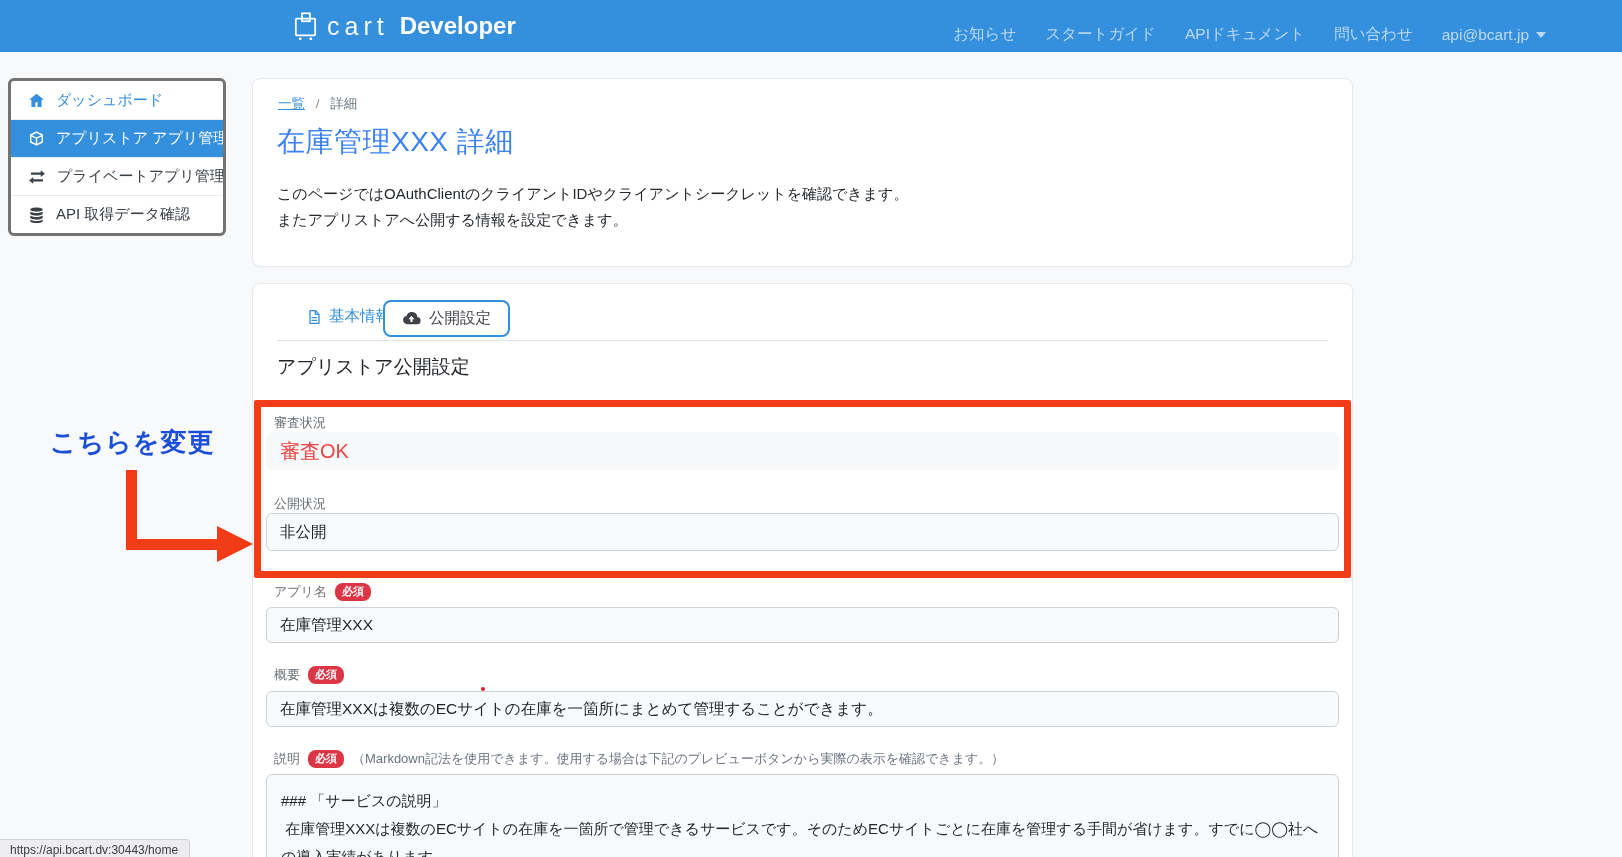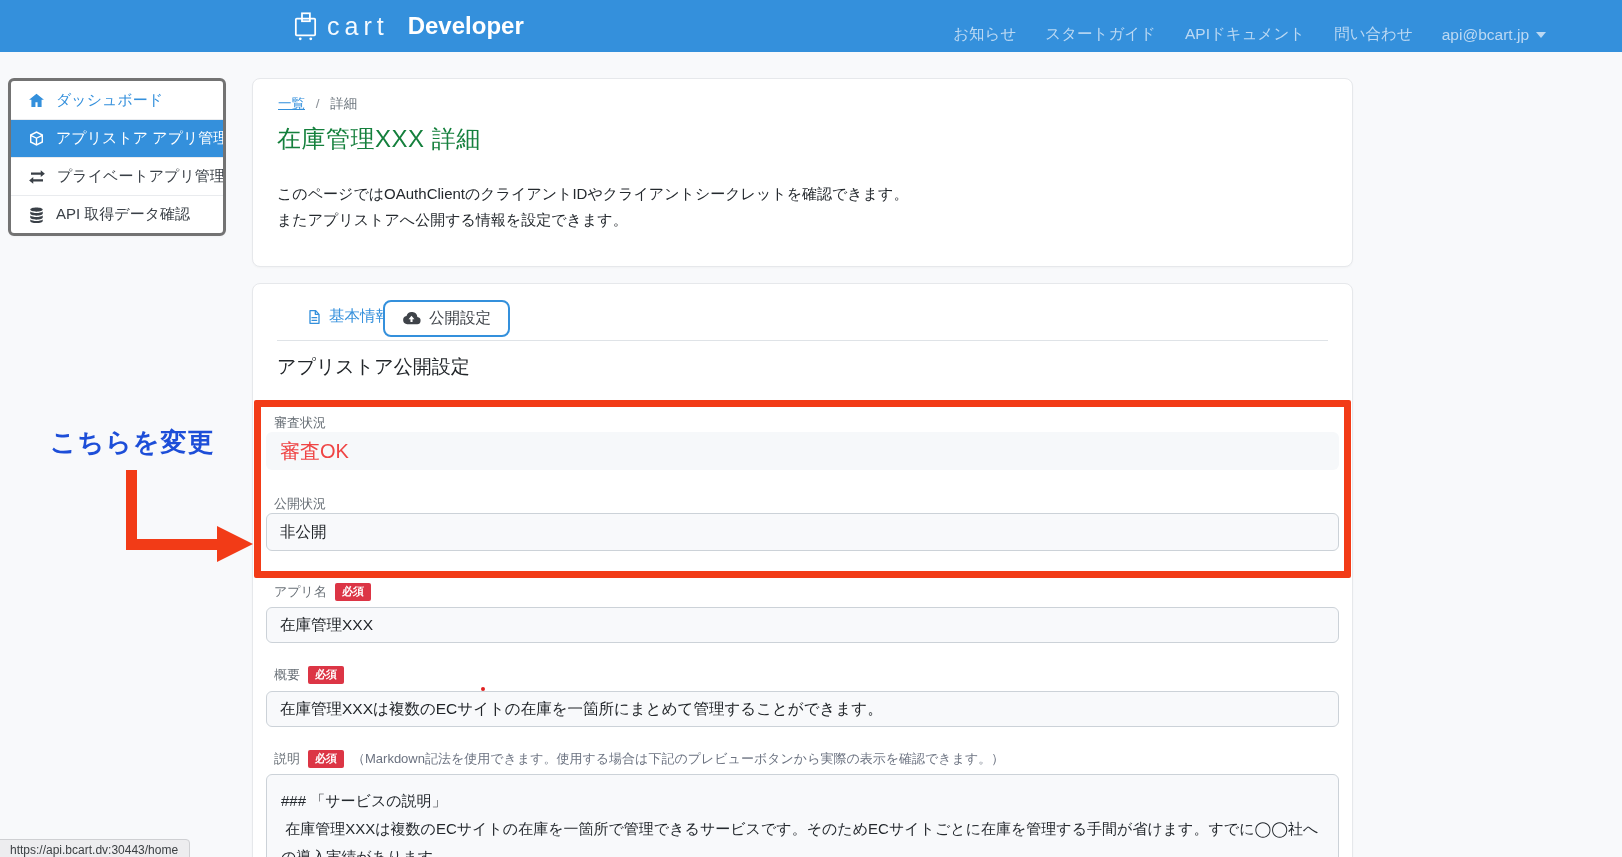--- a/index.html
+++ b/index.html
@@ -4,21 +4,21 @@
 <style>
   * { box-sizing: border-box; margin: 0; padding: 0; }
   html,body { background:#fff; }
   body { font-family: "Liberation Sans", "DejaVu Sans", sans-serif; }
   .screen { position:relative; width:1622px; height:857px; background:#f8f9fb; overflow:hidden; }
 
   
   .header { position:absolute; left:0; top:0; width:1622px; height:52px; background:#3490dc; z-index:10; }
   .logo { position:absolute; left:293px; top:0; height:52px; display:flex; align-items:center; gap:9px; color:#fff; text-decoration:none; }
   .logo-cart { font-size:25px; font-weight:400; letter-spacing:5px; color:#f4faff; }
-  .logo-dev { font-size:24px; font-weight:700; color:#fff; margin-left:10px; }
+  .logo-dev { font-size:24px; font-weight:700; color:#fff; margin-left:2px; }
   .topnav { position:absolute; right:76px; top:0; height:69px; display:flex; align-items:center; gap:29px; }
   .topnav a { color:#bcd9f3; font-size:15.5px; text-decoration:none; white-space:nowrap; }
   .topnav .account { display:flex; align-items:center; gap:7px; }
 
   
   .sidebar { position:absolute; left:8px; top:78px; width:218px; background:#fff; border:3px solid #737373; border-radius:6px; overflow:hidden; box-shadow:0 1px 2px rgba(0,0,0,0.03); }
   .side-item { height:38px; display:flex; align-items:center; gap:11px; padding:0 12px 0 17px; font-size:15px; border-top:1px solid #e9ebee; cursor:pointer; white-space:nowrap; }
   .side-item:first-child { border-top:none; }
   .side-item.c-blue { color:#3490dc; }
   .side-item.c-dark { color:#3a4047; }
@@ -27,33 +27,33 @@
 
   
   .card { position:absolute; background:#fff; border:1px solid #e6e8eb; border-radius:8px; box-shadow:0 1px 2px rgba(0,0,0,0.03); }
   .card-intro { left:252px; top:78px; width:1101px; height:189px; }
   .card-detail { left:252px; top:283px; width:1101px; height:600px; }
 
   
   .breadcrumb { position:absolute; left:25px; top:16px; font-size:13.5px; color:#6c757d; }
   .breadcrumb a { color:#3490dc; text-decoration:underline; }
   .breadcrumb .sep { margin:0 7px; color:#8a9097; }
-  .page-title { position:absolute; left:24px; top:44px; font-size:24px; font-weight:500; color:#15803d; letter-spacing:0.5px; white-space:nowrap; }
+  .page-title { position:absolute; left:24px; top:44px; font-size:28px; font-weight:500; color:#3b82f6; letter-spacing:0.5px; white-space:nowrap; }
   .page-desc { position:absolute; left:24px; top:102px; font-size:15px; line-height:1.72; color:#24292e; }
 
   
   .tab-basic { position:absolute; left:53px; top:22px; display:flex; align-items:center; gap:7px; color:#3490dc; font-size:15.5px; text-decoration:none; cursor:pointer; }
   .tab-publish { position:absolute; left:130px; top:16px; height:37px; display:flex; align-items:center; gap:8px; padding:0 17px; background:#fff; border:2px solid #3490dc; border-radius:8px; color:#3f4349; font-size:15.5px; cursor:pointer; }
   .tab-divider { position:absolute; left:24px; right:24px; top:56px; border-top:1px solid #dfe3e7; }
   .section-title { position:absolute; left:24px; top:70px; font-size:19px; font-weight:500; color:#212529; }
 
   .f-label { position:absolute; left:21px; font-size:13px; color:#697077; white-space:nowrap; }
   .f-labelrow { position:absolute; left:21px; display:flex; align-items:center; gap:8px; white-space:nowrap; }
   .f-labelrow .lbl { font-size:13px; color:#697077; }
-  .badge-req { background:#dc3545; color:#fff; font-size:11px; font-weight:700; padding:3px 7px 4px; border-radius:2px; line-height:1; }
+  .badge-req { background:#dc3545; color:#fff; font-size:11px; font-weight:700; padding:3px 7px 4px; border-radius:8px; line-height:1; }
   .f-note { font-size:13px; color:#6b7280; }
 
   .field-plain { position:absolute; left:13px; width:1073px; height:38px; background:#f6f8fa; border-radius:6px; line-height:38px; padding:0 14px; font-size:20px; color:#ef4444; }
   .field-input { position:absolute; left:13px; width:1073px; background:#f8f9fb; border:1px solid #ccd2d8; border-radius:6px; padding:0 13px; font-size:15.5px; color:#212529; font-family:inherit; }
   .field-textarea { position:absolute; left:13px; width:1073px; height:160px; background:#f8f9fb; border:1px solid #ccd2d8; border-radius:6px; padding:12px 14px; font-size:15px; line-height:1.85; color:#24292e; white-space:pre-wrap; overflow:hidden; }
 
   
   .hl-box { position:absolute; left:254px; top:400px; width:1097px; height:178px; border:7px solid #f23b17; border-radius:2px; z-index:6; pointer-events:none; }
   .hl-text { position:absolute; left:50px; top:425px; width:170px; font-size:26px; font-weight:700; color:#1d4ed8; letter-spacing:1px; z-index:6; white-space:nowrap; }
   .hl-arrow { position:absolute; left:124px; top:470px; z-index:6; }

